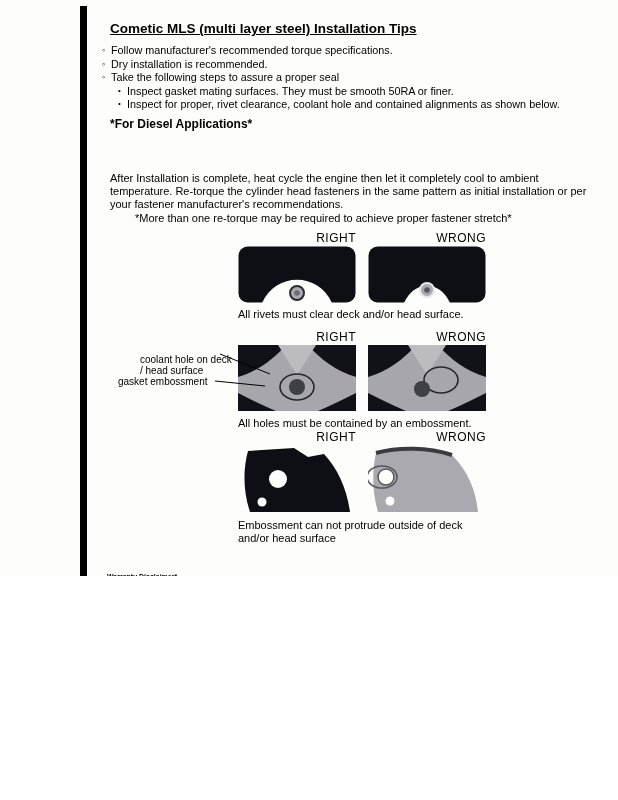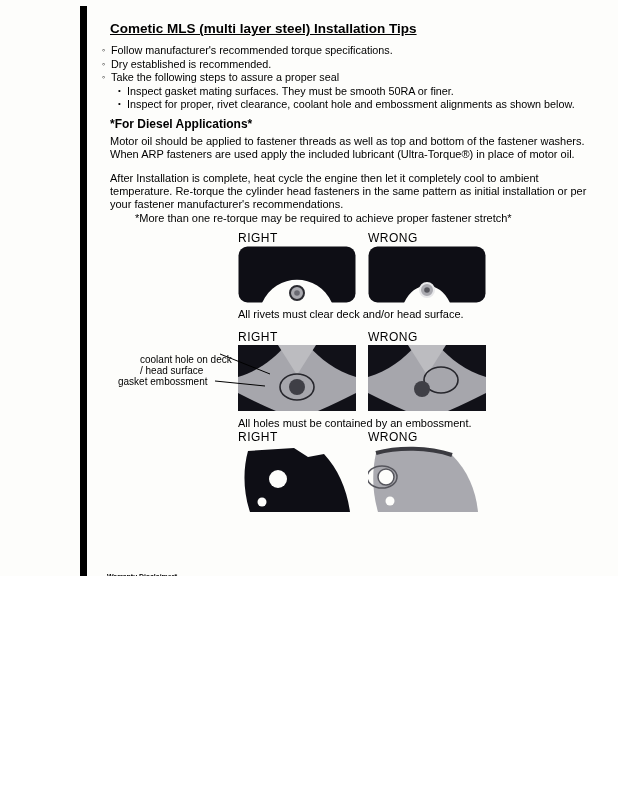--- a/index.html
+++ b/index.html
@@ -17,21 +17,21 @@
   .tip .m { width:9px; flex:0 0 9px; font-size:9px; line-height:12px; }
   .tip.sub { margin-left:16px; }
   .tip.sub .m { font-size:8px; }
 
   .diesel-h { position:absolute; left:110px; top:117px; font-size:12px; font-weight:bold; }
   .diesel-p { position:absolute; left:110px; width:482px; font-size:11px; line-height:13px; }
   .p1 { top:135px; }
   .p2 { top:172px; }
   .diesel-note { position:absolute; left:110px; top:212px; font-size:11px;margin-left:25px; }
 
-  .dlabel { position:absolute; width:118px; text-align:left; font-size:12px; letter-spacing:0.5px; }
+  .dlabel { position:absolute; width:118px; text-align:right; font-size:12px; letter-spacing:0.5px; }
   .dimg { position:absolute; width:118px; }
   .dimg svg { display:block; width:100%; height:100%; }
   .dcap { position:absolute; font-size:11px; line-height:13px; }
 
   .callout { position:absolute; font-size:10px; line-height:11px; }
   .c1 { left:140px; top:354px; width:96px; }
   .c2 { left:118px; top:376px; width:110px; }
   .callout-lines { position:absolute; left:210px; top:348px; width:70px; height:45px; z-index:5; pointer-events:none; }
 
   .warranty-h { position:absolute; left:107px; top:573px; font-size:7px; font-weight:bold; }
@@ -51,38 +51,37 @@
 
   <div class="title">Cometic MLS (multi layer steel) Installation Tips</div>
 
   <div class="tips">
     <div class="tip">
       <span class="m">◦</span>
       <span class="t">Follow manufacturer's recommended torque specifications.</span>
     </div>
     <div class="tip">
       <span class="m">◦</span>
-      <span class="t">Dry established is recommended.</span>
+      <span class="t">Dry installation is recommended.</span>
     </div>
     <div class="tip">
       <span class="m">◦</span>
       <span class="t">Take the following steps to assure a proper seal</span>
     </div>
     <div class="tip sub">
       <span class="m">•</span>
       <span class="t">Inspect gasket mating surfaces.  They must be smooth 50RA or finer.</span>
     </div>
     <div class="tip sub">
       <span class="m">•</span>
-      <span class="t">Inspect for proper, rivet clearance, coolant hole and embossment alignments as shown below.</span>
+      <span class="t">Inspect for proper, rivet clearance, coolant hole and contained alignments as shown below.</span>
     </div>
   </div>
 
   <div class="diesel-h">*For Diesel Applications*</div>
-  <div class="diesel-p p1">Motor oil should be applied to fastener threads as well as top and bottom of the fastener washers. When ARP fasteners are used apply the included lubricant (Ultra-Torque®) in place of motor oil.</div>
   <div class="diesel-p p2">After Installation is complete, heat cycle the engine then let it completely cool to ambient temperature. Re-torque the cylinder head fasteners in the same pattern as initial installation or per your fastener manufacturer's recommendations.</div>
   <div class="diesel-note">*More than one re-torque may be required to achieve proper fastener stretch*</div>
 
   <div class="dlabel" style="left:238px; top:231px;">RIGHT</div>
   <div class="dlabel" style="left:368px; top:231px;">WRONG</div>
   <div class="dimg" style="left:238px; top:246px; height:57px;">
     <svg viewBox="0 0 118 57">
       <rect x="0.5" y="0.5" width="117" height="56" rx="9" fill="#0e0e15"></rect>
       <path d="M24,57 C38,26 80,26 94,57 Z" fill="#fdfdfb"></path>
       <circle cx="59" cy="47" r="7" fill="#a9a9af" stroke="#2a2a30" stroke-width="2"></circle>
@@ -146,20 +145,21 @@
   </div>
   <div class="dimg" style="left:368px; top:445px; height:70px;">
     <svg viewBox="0 0 118 70">
       <path d="M8,8 C30,2 60,2 84,10 C100,26 108,46 110,67 L10,67 C4,46 4,26 8,8 Z" fill="#a9a9af"></path>
       <path d="M8,8 C30,2 60,2 84,10" fill="none" stroke="#3a3a40" stroke-width="4"></path>
       <ellipse cx="14" cy="32" rx="15" ry="11" fill="none" stroke="#55555c" stroke-width="1.5"></ellipse>
       <circle cx="18" cy="32" r="8" fill="#fdfdfb" stroke="#55555c" stroke-width="1.5"></circle>
       <circle cx="22" cy="56" r="4.5" fill="#fdfdfb"></circle>
     </svg>
   </div>
+  <div class="dcap" style="left:238px; top:519px; width:252px;">Embossment can not protrude outside of deck and/or head surface</div>
 
   <div class="warranty-h">Warranty Disclaimer*</div>
   <div class="fineprint">
     <div class="fp">Due to the nature of performance applications, the parts in this catalog are sold without any express warranty or any implied warranty of merchantability or fitness for a particular purpose.  Cometic Gasket Inc., shall not, under any circumstances, be liable for any special, incidental or consequential damages, including, person, party or property, but not limited to, damage, or loss of property or equipment, loss of profits or revenue, cost of purchased or replacement goods, or claims of customers of the purchase, which may arise and/or result from sale, installation or use of these parts.  Installation of these parts could adversely affect the motor manufacturers warranty coverage.</div>
     <div class="fp">VENUE-The agreed upon venue, in the event of dispute whatsoever between the parties, whether instituted by either party, including, but not limited to, contract terms, payment terms, delivery, type, defects, sufficiency of product, shall be the Court of Common Pleas, Lake County, Ohio or the Painesville Municipal Court, Lake County, Ohio, depending on the amount in controversy. This agreement shall be governed by and construed under the laws of the State of Ohio.</div>
     <div class="fp">All prices and terms are subject to change without notice.</div>
     <div class="fp">Terms COD- Secured with a completed dealer/jobber application on File, COD-Company check with a current credit card number on file.  Open accounts may be established by well rated firms.  A credit application is available upon request.  Open accounts are due payable Net 30 days from date of invoice.  No statement will be sent.  If an account becomes 60 or more days past due, it is subject to being placed on credit hold.  No orders will be shipped or new orders accepted until past due balance is paid.  If an account becomes 90 or more days past due, it is subject to being placed for collections.  All costs of collection are the responsibility of the customer, including attorney fees, court costs, and other expenses of litigation.</div>
     <div class="fp">Returns- Authorized (RGA) must be obtained in advance on all returns.  A packing slip or invoice number must accompany the merchandise.  No returns after 30 days from invoice date.  All returns are subject to a 25% restocking charge.  All custom designed and custom manufactured gaskets are non-returnable.</div>
     <div class="fp tight">Only catalog parts are returnable.</div>
     <div class="fp">Review your invoice and notify us immediately of any incorrect or inaccurate information.  Shortages must be reported within 10 days.</div>

